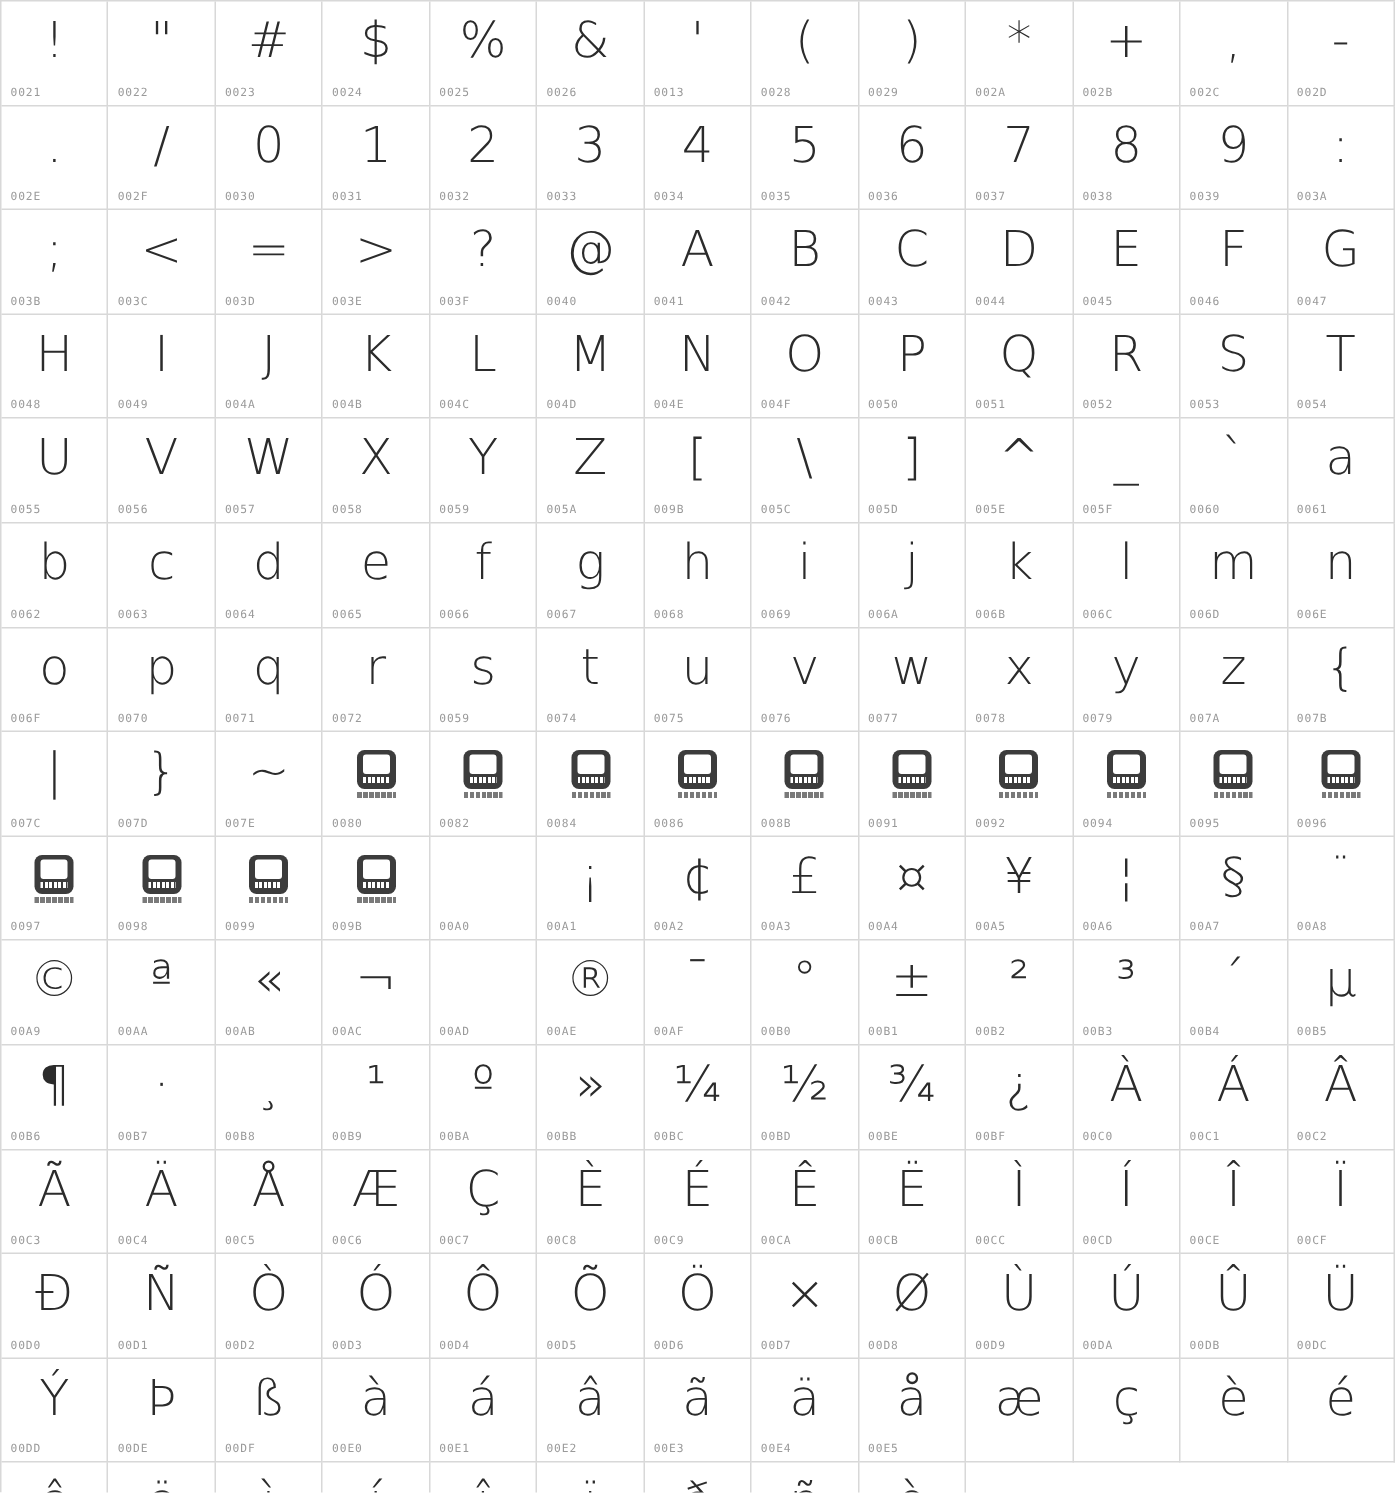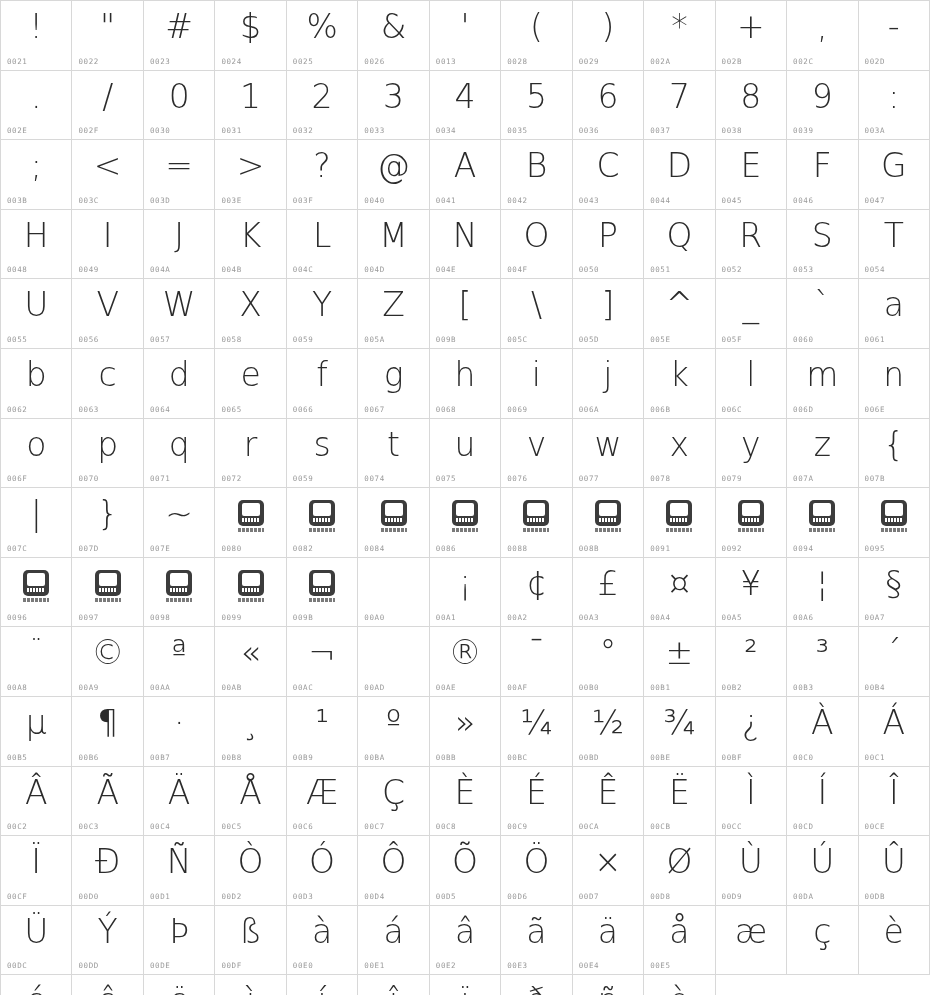--- a/index.html
+++ b/index.html
@@ -491,25 +491,20 @@
       <div class="code">0084</div>
     </div>
     <div class="cell">
       <div class="notdef"></div>
       <div class="notdef-lines"></div>
       <div class="code">0086</div>
     </div>
     <div class="cell">
       <div class="notdef"></div>
       <div class="notdef-lines"></div>
-      <div class="code">0088</div>
-    </div>
-    <div class="cell">
-      <div class="notdef"></div>
-      <div class="notdef-lines"></div>
       <div class="code">008B</div>
     </div>
     <div class="cell">
       <div class="notdef"></div>
       <div class="notdef-lines"></div>
       <div class="code">0091</div>
     </div>
     <div class="cell">
       <div class="notdef"></div>
       <div class="notdef-lines"></div>

